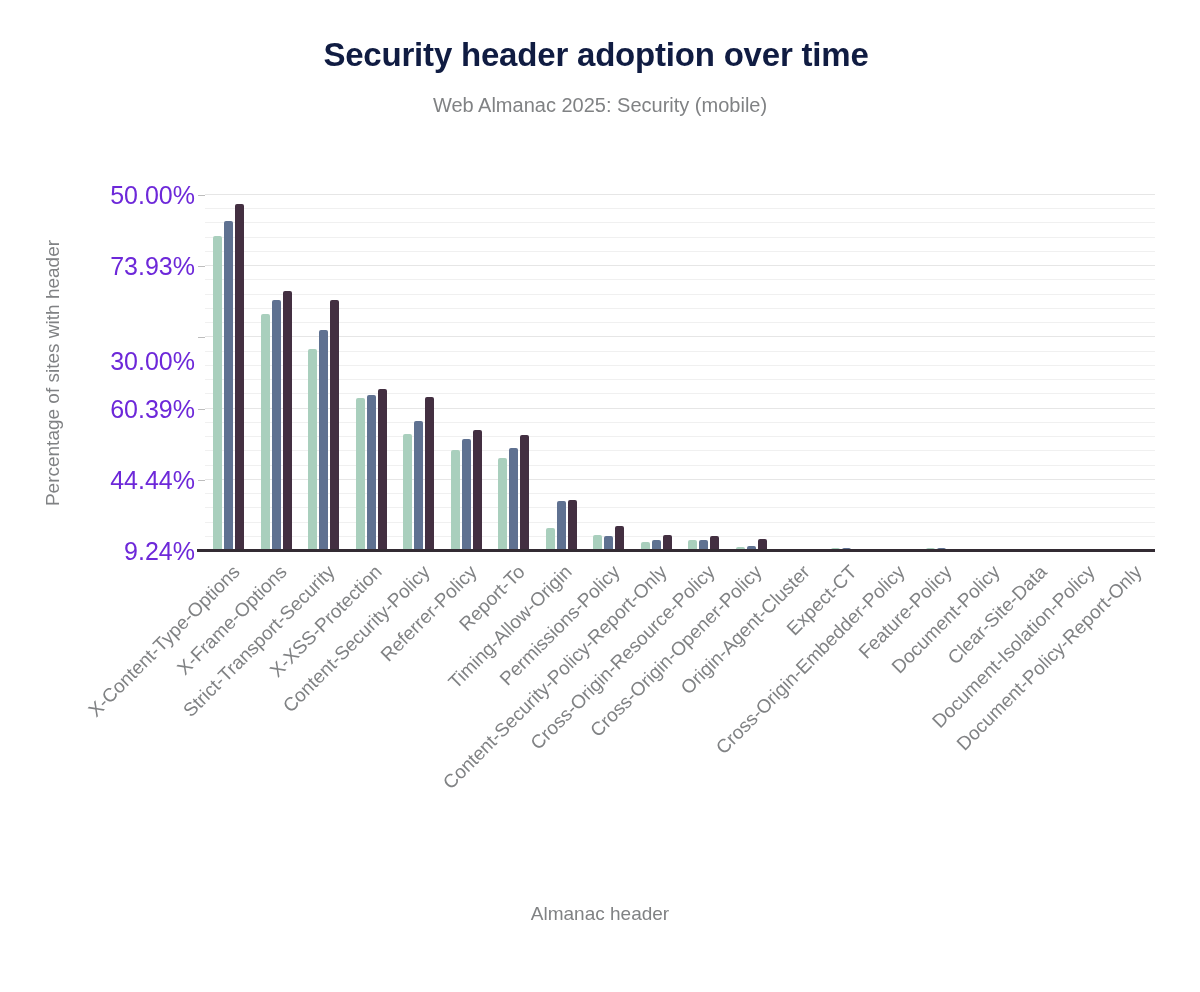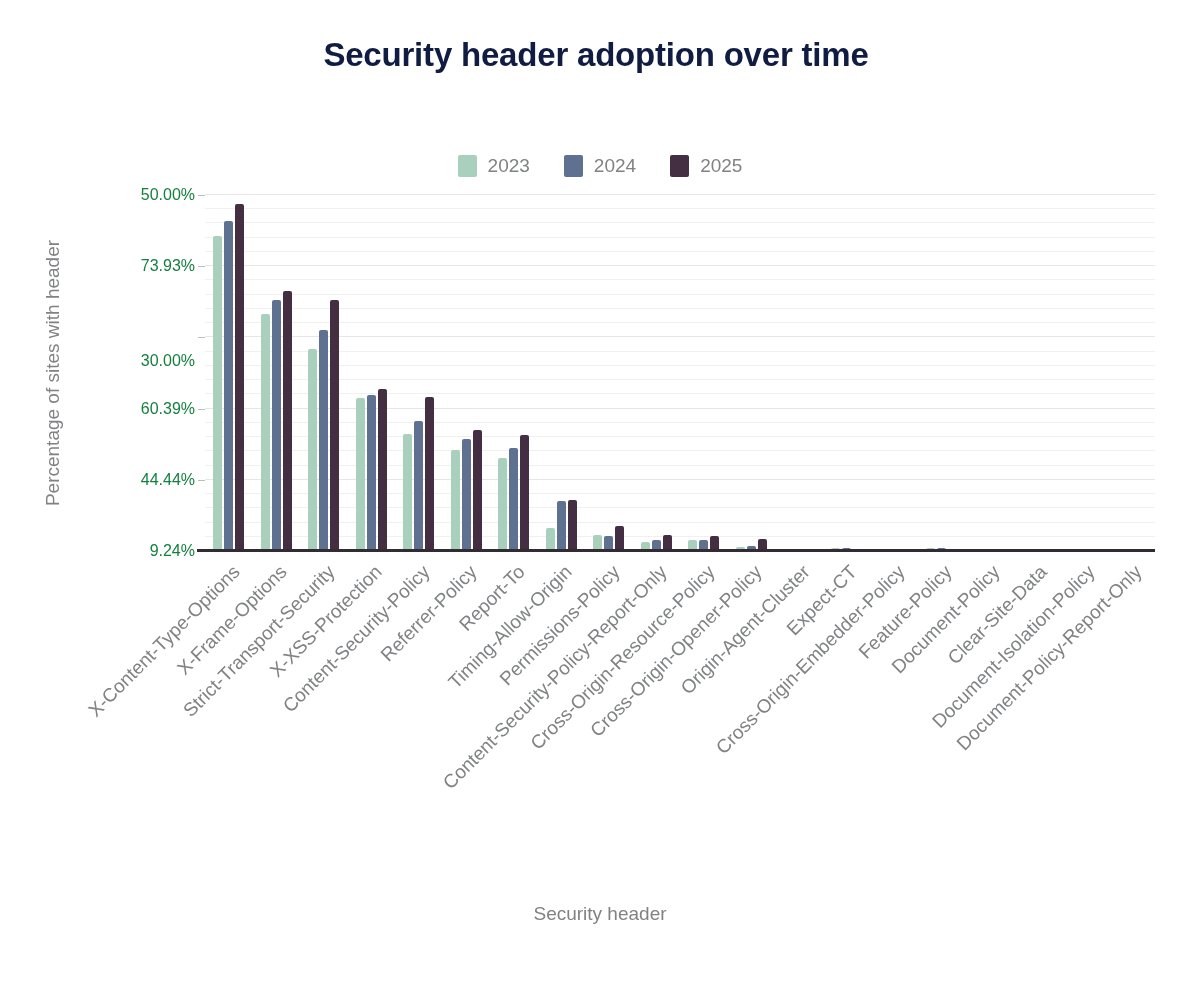--- a/index.html
+++ b/index.html
@@ -100,22 +100,22 @@
     width: 958px;
     bottom: -1px;
     height: 3px;
     background: #332b33;
   }
   .ytick-wrap {
     position: absolute;
     left: 0;
     width: 195px;
     text-align: right;
-    font-size: 16px;
-    color: #15803d;
+    font-size: 25px;
+    color: #6d28d9;
     transform: translateY(-50%);
   }
   .ytick-mark {
     position: absolute;
     left: 198px;
     width: 7px;
     height: 1px;
     background: #bdbdbd;
   }
 
@@ -197,35 +197,22 @@
     color: #808284;
   }
 </style>
 </head>
 <body>
 
 <div id="figure">
 
   <div class="title">Security header adoption over time</div>
 
-
-  <div class="legend" id="legend">
-      <div class="legend-item">
-        <span class="legend-swatch" style="background: rgb(169, 207, 189);"></span>
-        <span class="legend-label">2023</span>
-      </div>
-      <div class="legend-item">
-        <span class="legend-swatch" style="background: rgb(95, 113, 145);"></span>
-        <span class="legend-label">2024</span>
-      </div>
-      <div class="legend-item">
-        <span class="legend-swatch" style="background: rgb(67, 47, 65);"></span>
-        <span class="legend-label">2025</span>
-      </div>
-    </div>
+  <div class="subtitle">Web Almanac 2025: Security (mobile)</div>
+
 
   <div class="ylabel-axis">
     <span>Percentage of sites with header</span>
   </div>
 
   <div id="yticks">
       <div class="ytick-wrap" style="top: 551px;">9.24%</div>
       <div class="ytick-mark" style="top: 551px;"></div>
       <div class="ytick-wrap" style="top: 479.8px;">44.44%</div>
       <div class="ytick-mark" style="top: 479.8px;"></div>
@@ -430,15 +417,15 @@
         <div class="xlabel">Clear-Site-Data</div>
       </div>
       <div class="xlabel-slot" style="left: 878.75px;">
         <div class="xlabel">Document-Isolation-Policy</div>
       </div>
       <div class="xlabel-slot" style="left: 926.25px;">
         <div class="xlabel">Document-Policy-Report-Only</div>
       </div>
     </div>
 
-  <div class="xlabel-axis">Security header</div>
+  <div class="xlabel-axis">Almanac header</div>
 
 </div>
 
 </body></html>

